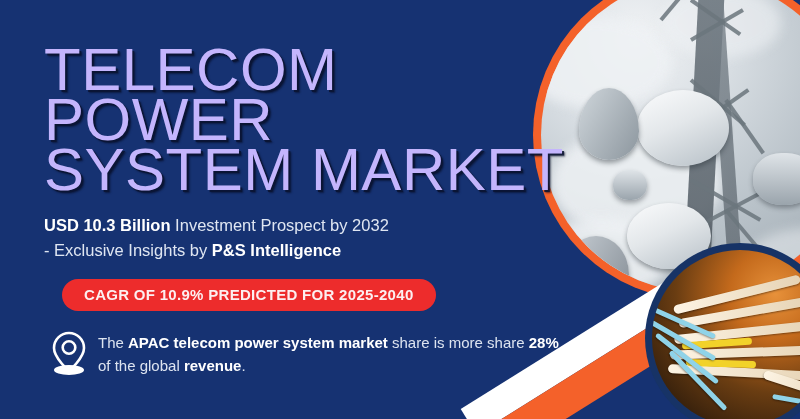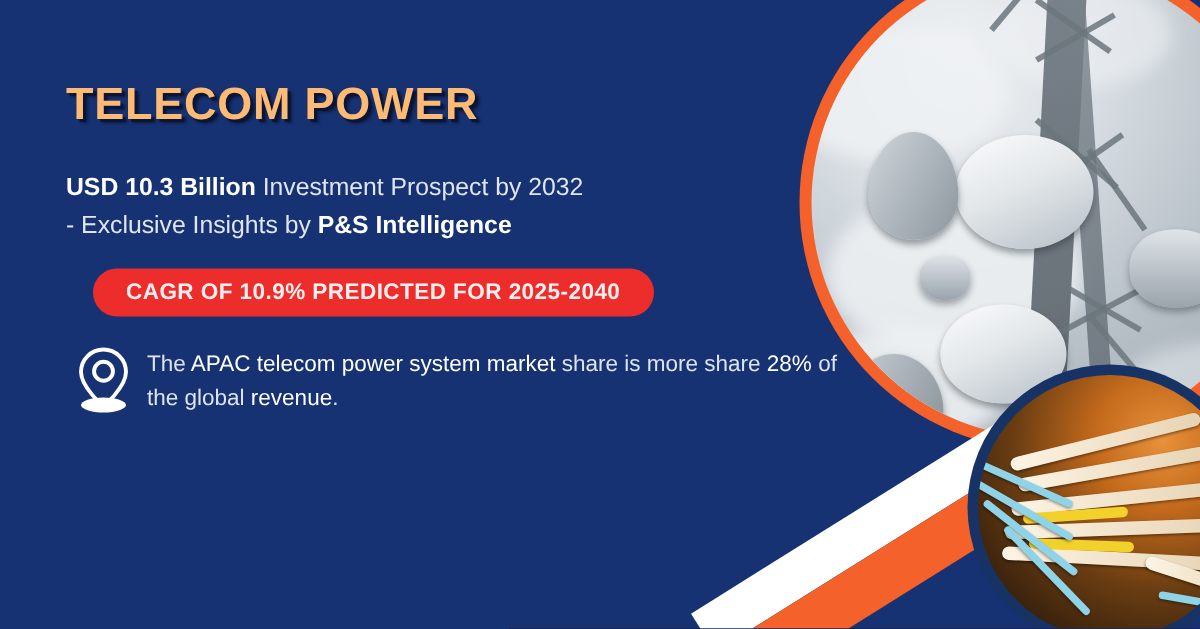--- a/index.html
+++ b/index.html
@@ -60,41 +60,41 @@
   
   .ribbon{position:absolute;bottom:-40px;right:25px;width:300px;height:140px;transform:rotate(-32deg);}
   .ribbon .white{position:absolute;left:0;top:0;width:300px;height:30px;background:#ffffff;}
   .ribbon .orange{position:absolute;left:0;top:30px;width:300px;height:34px;background:#F4612A;}
 
   
   .content{position:absolute;left:44px;top:0;width:520px;height:419px;}
 
   .title{
     margin:0;padding-top:45px;
-    font-size:30px;line-height:50px;font-weight:bold;letter-spacing:.5px;
-    color:#fdba74;text-transform:uppercase;
+    font-size:60px;line-height:50px;font-weight:normal;letter-spacing:.5px;
+    color:#c4b5fd;text-transform:uppercase;
     text-shadow:2px 2px 0 rgba(10,20,50,.85), 3px 3px 2px rgba(5,12,35,.6);
   }
   .title .l2{display:block;}
 
   .subwrap{display:flex;margin-top:18px;flex-direction:column;}
   .accent-bar{width:5px;min-width:5px;background:#F4612A;border-radius:2px;margin-right:13px;}
   .sub{font-size:16.5px;line-height:25px;color:#dfe6f2;}
   .sub b{color:#ffffff;font-weight:bold;}
 
   .cagr{
     display:inline-block;margin-top:16px;margin-left:18px;
     background:#ED2C2C;color:#fdeff0;border-radius:16px;
     padding:7px 22px 8px 22px;font-size:15px;font-weight:bold;letter-spacing:.3px;
   }
 
   .stat{display:flex;align-items:flex-start;margin-top:17px;margin-left:4px;}
   .pin{width:42px;min-width:42px;margin-right:8px;margin-top:2px;}
   .stat-txt{font-size:15px;line-height:23px;color:#dde4f0;padding-top:3px;}
-  .stat-txt b{color:#ffffff;font-weight:normal;}
+  .stat-txt b{color:#ffffff;font-weight:bold;}
 
   .contact-h{margin-top:16px;margin-left:4px;font-size:22px;font-weight:bold;color:#eef2f8;letter-spacing:.2px;}
   .contact-row{margin-top:7px;margin-left:4px;display:flex;align-items:center;font-size:15.5px;color:#e4eaf4;}
   .contact-row b{color:#ffffff;font-weight:bold;}
   .gap{display:inline-block;width:32px;}
 </style>
 </head>
 <body>
 
 <div class="banner">
@@ -150,20 +150,21 @@
       <div class="fcable fblue" style="left:6px;top:128px;width:80px;transform:rotate(46deg);"></div>
       <div class="fcable fwhite" style="left:110px;top:132px;width:80px;transform:rotate(18deg);"></div>
       <div class="fcable fblue" style="left:120px;top:150px;width:70px;transform:rotate(10deg);"></div>
     </div>
   </div>
 
   <div class="content">
 
     <h1 class="title">
       <span>TELECOM POWER</span>
+      <span class="l2">SYSTEM MARKET</span>
     </h1>
 
     <div class="subwrap">
       <div class="accent-bar"></div>
       <div class="sub">
         <b>USD 10.3 Billion</b><span> Investment Prospect by 2032</span><br>
         <span>- Exclusive Insights by </span><b>P&amp;S Intelligence</b>
       </div>
     </div>
 

